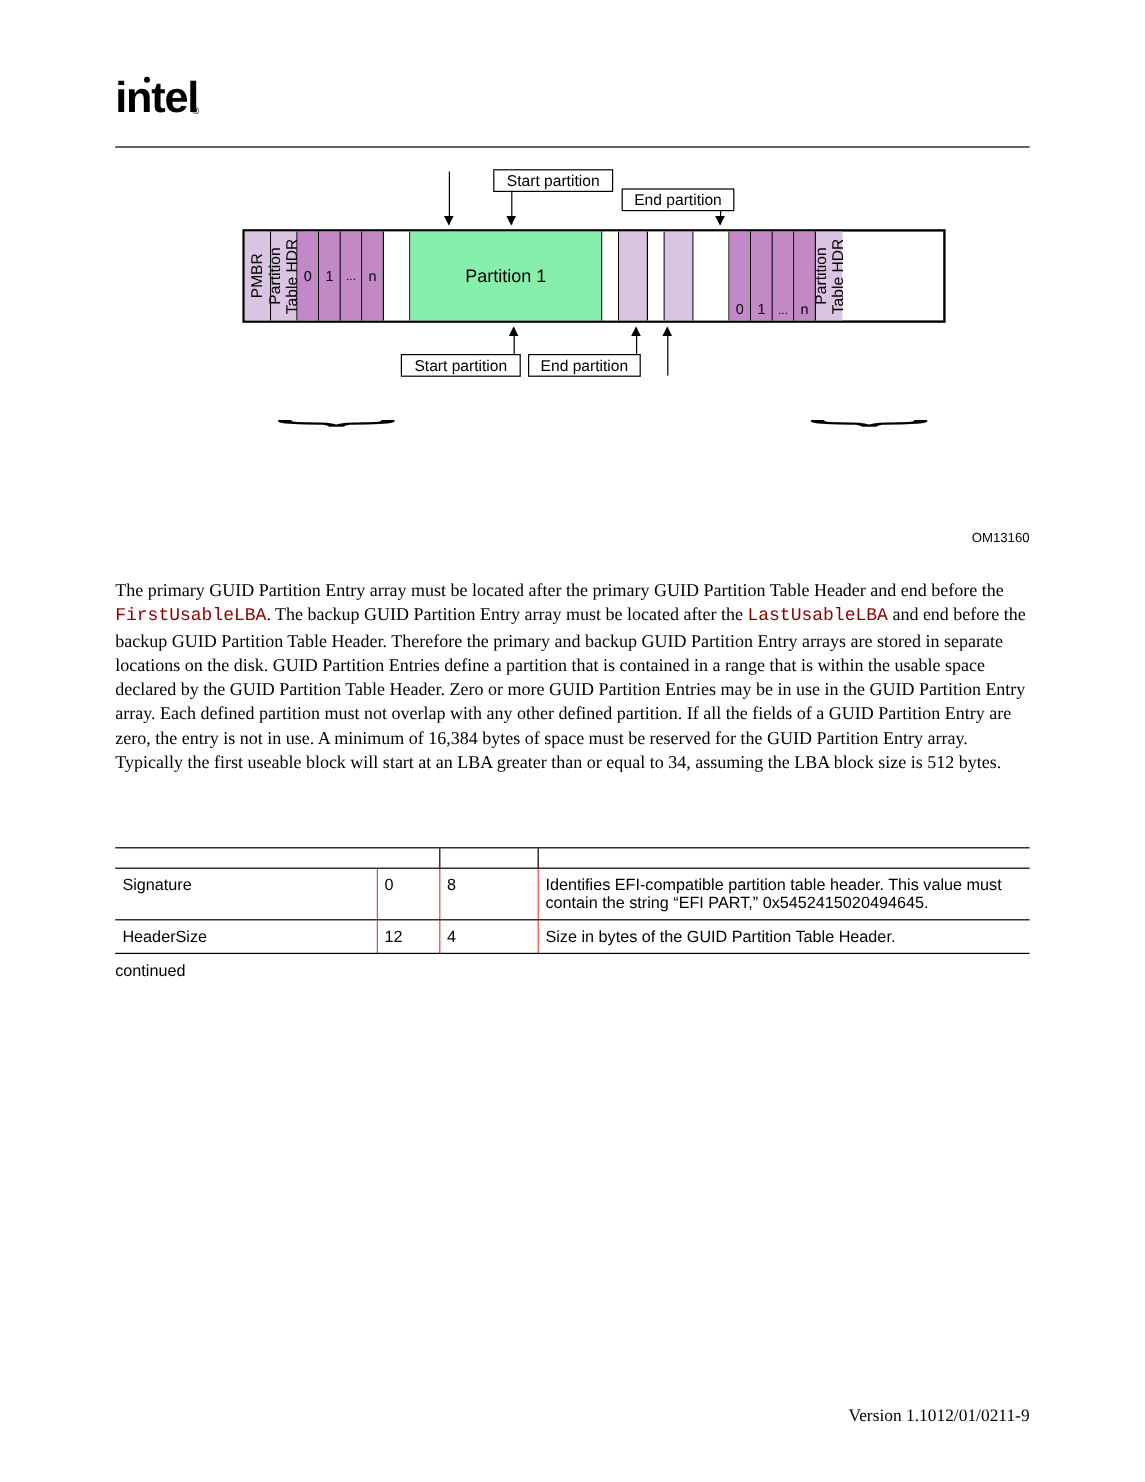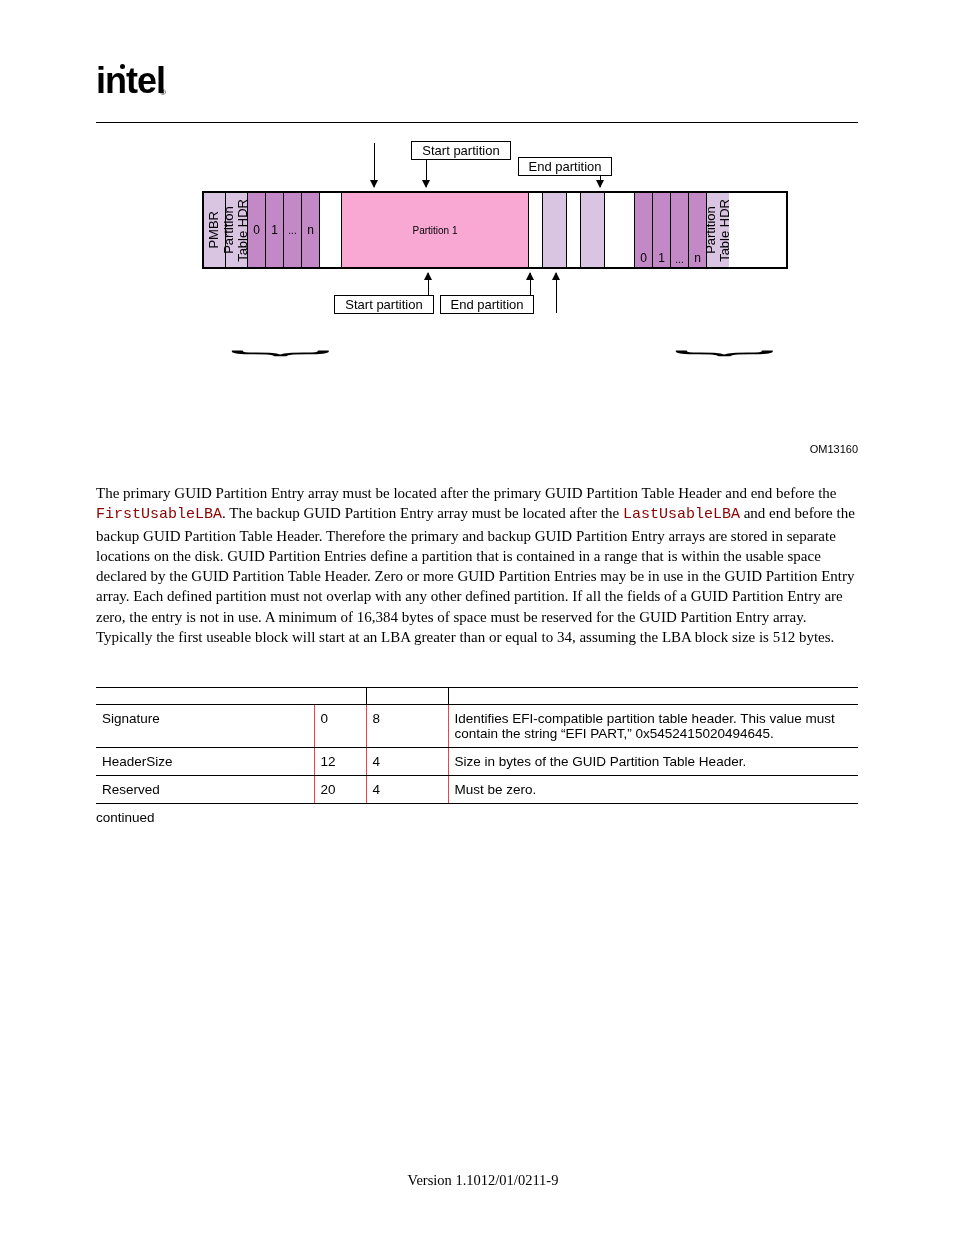--- a/index.html
+++ b/index.html
@@ -22,38 +22,38 @@
   .disk{position:absolute;left:106px;top:64px;width:586px;height:78px;border:2.5px solid #000;
         display:flex;align-items:stretch}
   .block{border-right:1px solid #000;display:flex;align-items:center;justify-content:center;
          font-family:Arial,Helvetica,sans-serif;font-size:13px}
   .vtxt{writing-mode:vertical-rl;transform:rotate(180deg);text-align:center;line-height:1.1}
   .pmbr{background:#d9c4e2;width:22px}
   .pth {background:#d9c4e2;width:22px}
   .entry{background:#c389c7;width:18px;font-size:12px}
   .entry.small{font-size:10px}
   .gap{background:#fff;width:22px}
-  .part1{background:#f9a8d4;width:187px;font-size:10px}
+  .part1{background:#86efac;width:160px;font-size:15px}
   .part-other{background:#d9c4e2;width:24px}
   .dots{font-family:Arial;font-size:12px}
   .brace{position:absolute;font-family:"Times New Roman";font-size:48px;transform:scaleX(3.5) scaleY(0.5)}
   .figid{position:absolute;font-family:Arial,Helvetica,sans-serif;font-size:11px}
-  .para{line-height:1.35;margin-bottom:40px}
+  .para{line-height:1.35;margin-bottom:60px}
   .code{font-family:"Courier New",monospace;color:#8b0000}
   .hr-tbl{border:none;border-top:1px solid #000}
   table{width:100%;border-collapse:collapse;font-family:Arial,Helvetica,sans-serif;font-size:13.5px}
   th{font-weight:700;text-align:left;padding:8px 6px;border-bottom:1px solid #000}
   th.hdr{border-right:1px solid #000;border-top:none}
   th:last-child{border-right:none}
   td{padding:6px;vertical-align:top;border-bottom:1px solid #000;border-right:1px solid #ef4444}
   td:last-child{border-right:none}
   td .code-i{font-family:"Courier New",monospace;font-style:italic}
   .cont{font-family:Arial,Helvetica,sans-serif;font-size:13.5px;margin-top:6px}
   .footer{position:absolute;bottom:46px;left:108px;right:96px;display:flex;
-          justify-content:center;font-size:14.5px}
+          justify-content:flex-end;font-size:14.5px}
   thead th{border-bottom:1px solid #000}
   .col1{width:218px}
   .col2{width:52px}
   .col3{width:82px}
 </style>
 </head>
 <body>
 
 
 
@@ -138,26 +138,20 @@
         <td>0</td>
         <td>8</td>
         <td>Identifies EFI-compatible partition table header.  This value must contain the string “EFI PART,” 0x5452415020494645.</td>
       </tr>
       <tr>
         <td>HeaderSize</td>
         <td>12</td>
         <td>4</td>
         <td>Size in bytes of the GUID Partition Table Header.</td>
       </tr>
-      <tr>
-        <td>Reserved</td>
-        <td>20</td>
-        <td>4</td>
-        <td>Must be zero.</td>
-      </tr>
     </tbody>
 </table>
 <div class="cont">continued</div>
 
 <div class="footer">
   <span>Version 1.10</span>
   <span>12/01/02</span>
   <span>11-9</span>
 </div>
 

